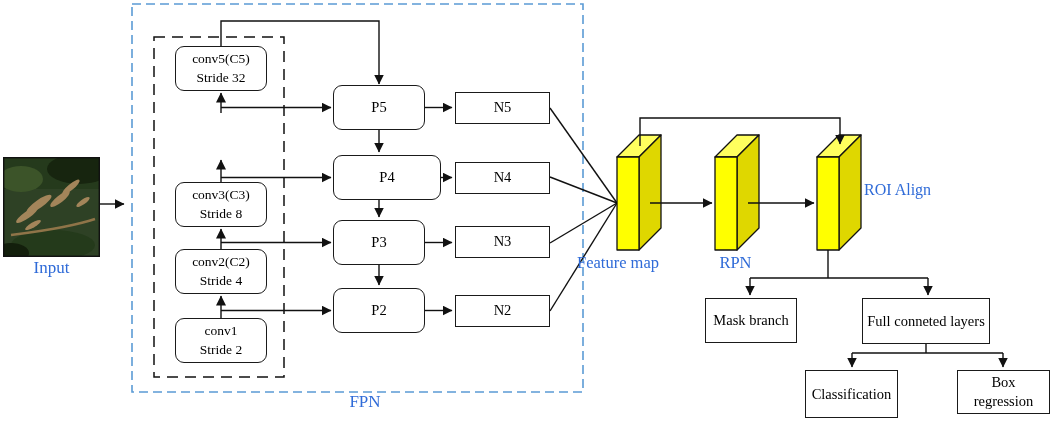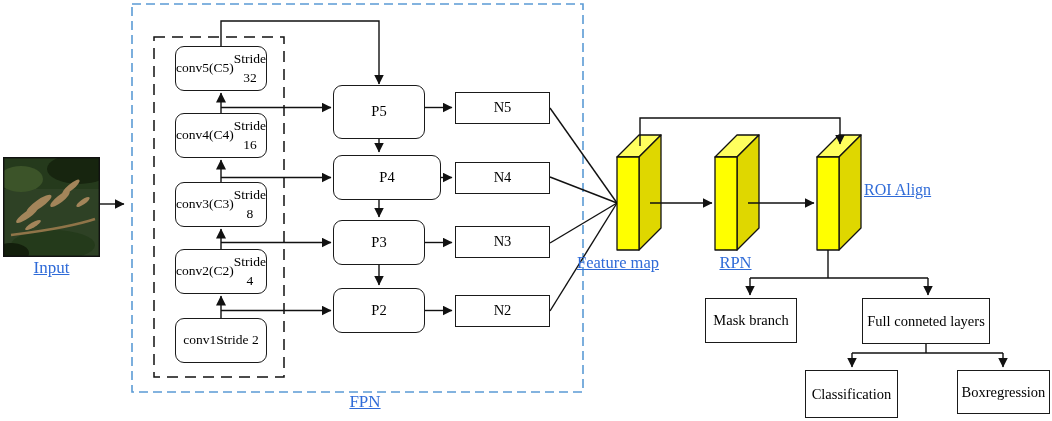--- a/index.html
+++ b/index.html
@@ -16,30 +16,30 @@
   }
   svg.layer{position:absolute;left:0;top:0;z-index:1;}
   .ln{stroke:#111111;stroke-width:1.4;fill:none;}
   .dashblue{stroke:var(--dash-blue);stroke-width:1.6;fill:none;stroke-dasharray:9 5;}
   .dashblack{stroke:#111111;stroke-width:1.5;fill:none;stroke-dasharray:11 7;}
   .yf{fill:var(--y-front);stroke:#111;stroke-width:1.3;stroke-linejoin:round;}
   .yt{fill:var(--y-top);stroke:#111;stroke-width:1.3;stroke-linejoin:round;}
   .ys{fill:var(--y-side);stroke:#111;stroke-width:1.3;stroke-linejoin:round;}
   .node{
     position:absolute;background:#ffffff;border:1.3px solid #1a1a1a;
-    display:flex;flex-direction:row;align-items:center;justify-content:center;
+    display:flex;flex-direction:column;align-items:center;justify-content:center;
     text-align:center;color:#000;z-index:2;box-sizing:border-box;
     font-size:13.5px;line-height:1.35;
   }
   .rounded{border-radius:9px;}
   .pnode{font-size:14.5px;}
   .bbox{font-size:14.5px;line-height:1.3;}
   .blue-label{
     position:absolute;color:var(--label-blue);font-size:17px;
-    text-align:center;z-index:2;white-space:nowrap;text-decoration:underline;
+    text-align:center;z-index:2;white-space:nowrap;
   }
   .input-img{position:absolute;left:3px;top:157px;width:97px;height:100px;z-index:2;}
 </style>
 </head>
 <body>
 
 <div class="canvas">
 
   <svg class="layer" width="1052" height="421" viewBox="0 0 1052 421">
     <defs>
@@ -128,38 +128,34 @@
       </g>
       <path d="M8 78 Q 40 74 60 70 T 92 62" stroke="#8f7448" stroke-width="2.5" fill="none"></path>
       <rect x="0.7" y="0.7" width="95.6" height="98.6" fill="none" stroke="#111" stroke-width="1.4"></rect>
     </svg>
   </div>
 
   <div class="node rounded" style="left:175px;top:46px;width:92px;height:45px">
     <span>conv5(C5)</span>
     <span>Stride 32</span>
   </div>
-  <div class="node rounded" style="left:175px;top:113px;width:92px;height:45px">
-    <span>conv4(C4)</span>
-    <span>Stride 16</span>
-  </div>
   <div class="node rounded" style="left:175px;top:182px;width:92px;height:45px">
     <span>conv3(C3)</span>
     <span>Stride 8</span>
   </div>
   <div class="node rounded" style="left:175px;top:249px;width:92px;height:45px">
     <span>conv2(C2)</span>
     <span>Stride 4</span>
   </div>
   <div class="node rounded" style="left:175px;top:318px;width:92px;height:45px">
     <span>conv1</span>
     <span>Stride 2</span>
   </div>
 
-  <div class="node rounded pnode" style="left:333px;top:85px;width:92px;height:54px">
+  <div class="node rounded pnode" style="left:333px;top:85px;width:92px;height:45px">
     <span>P5</span>
   </div>
   <div class="node rounded pnode" style="left:333px;top:155px;width:108px;height:45px">
     <span>P4</span>
   </div>
   <div class="node rounded pnode" style="left:333px;top:220px;width:92px;height:45px">
     <span>P3</span>
   </div>
   <div class="node rounded pnode" style="left:333px;top:288px;width:92px;height:45px">
     <span>P2</span>

